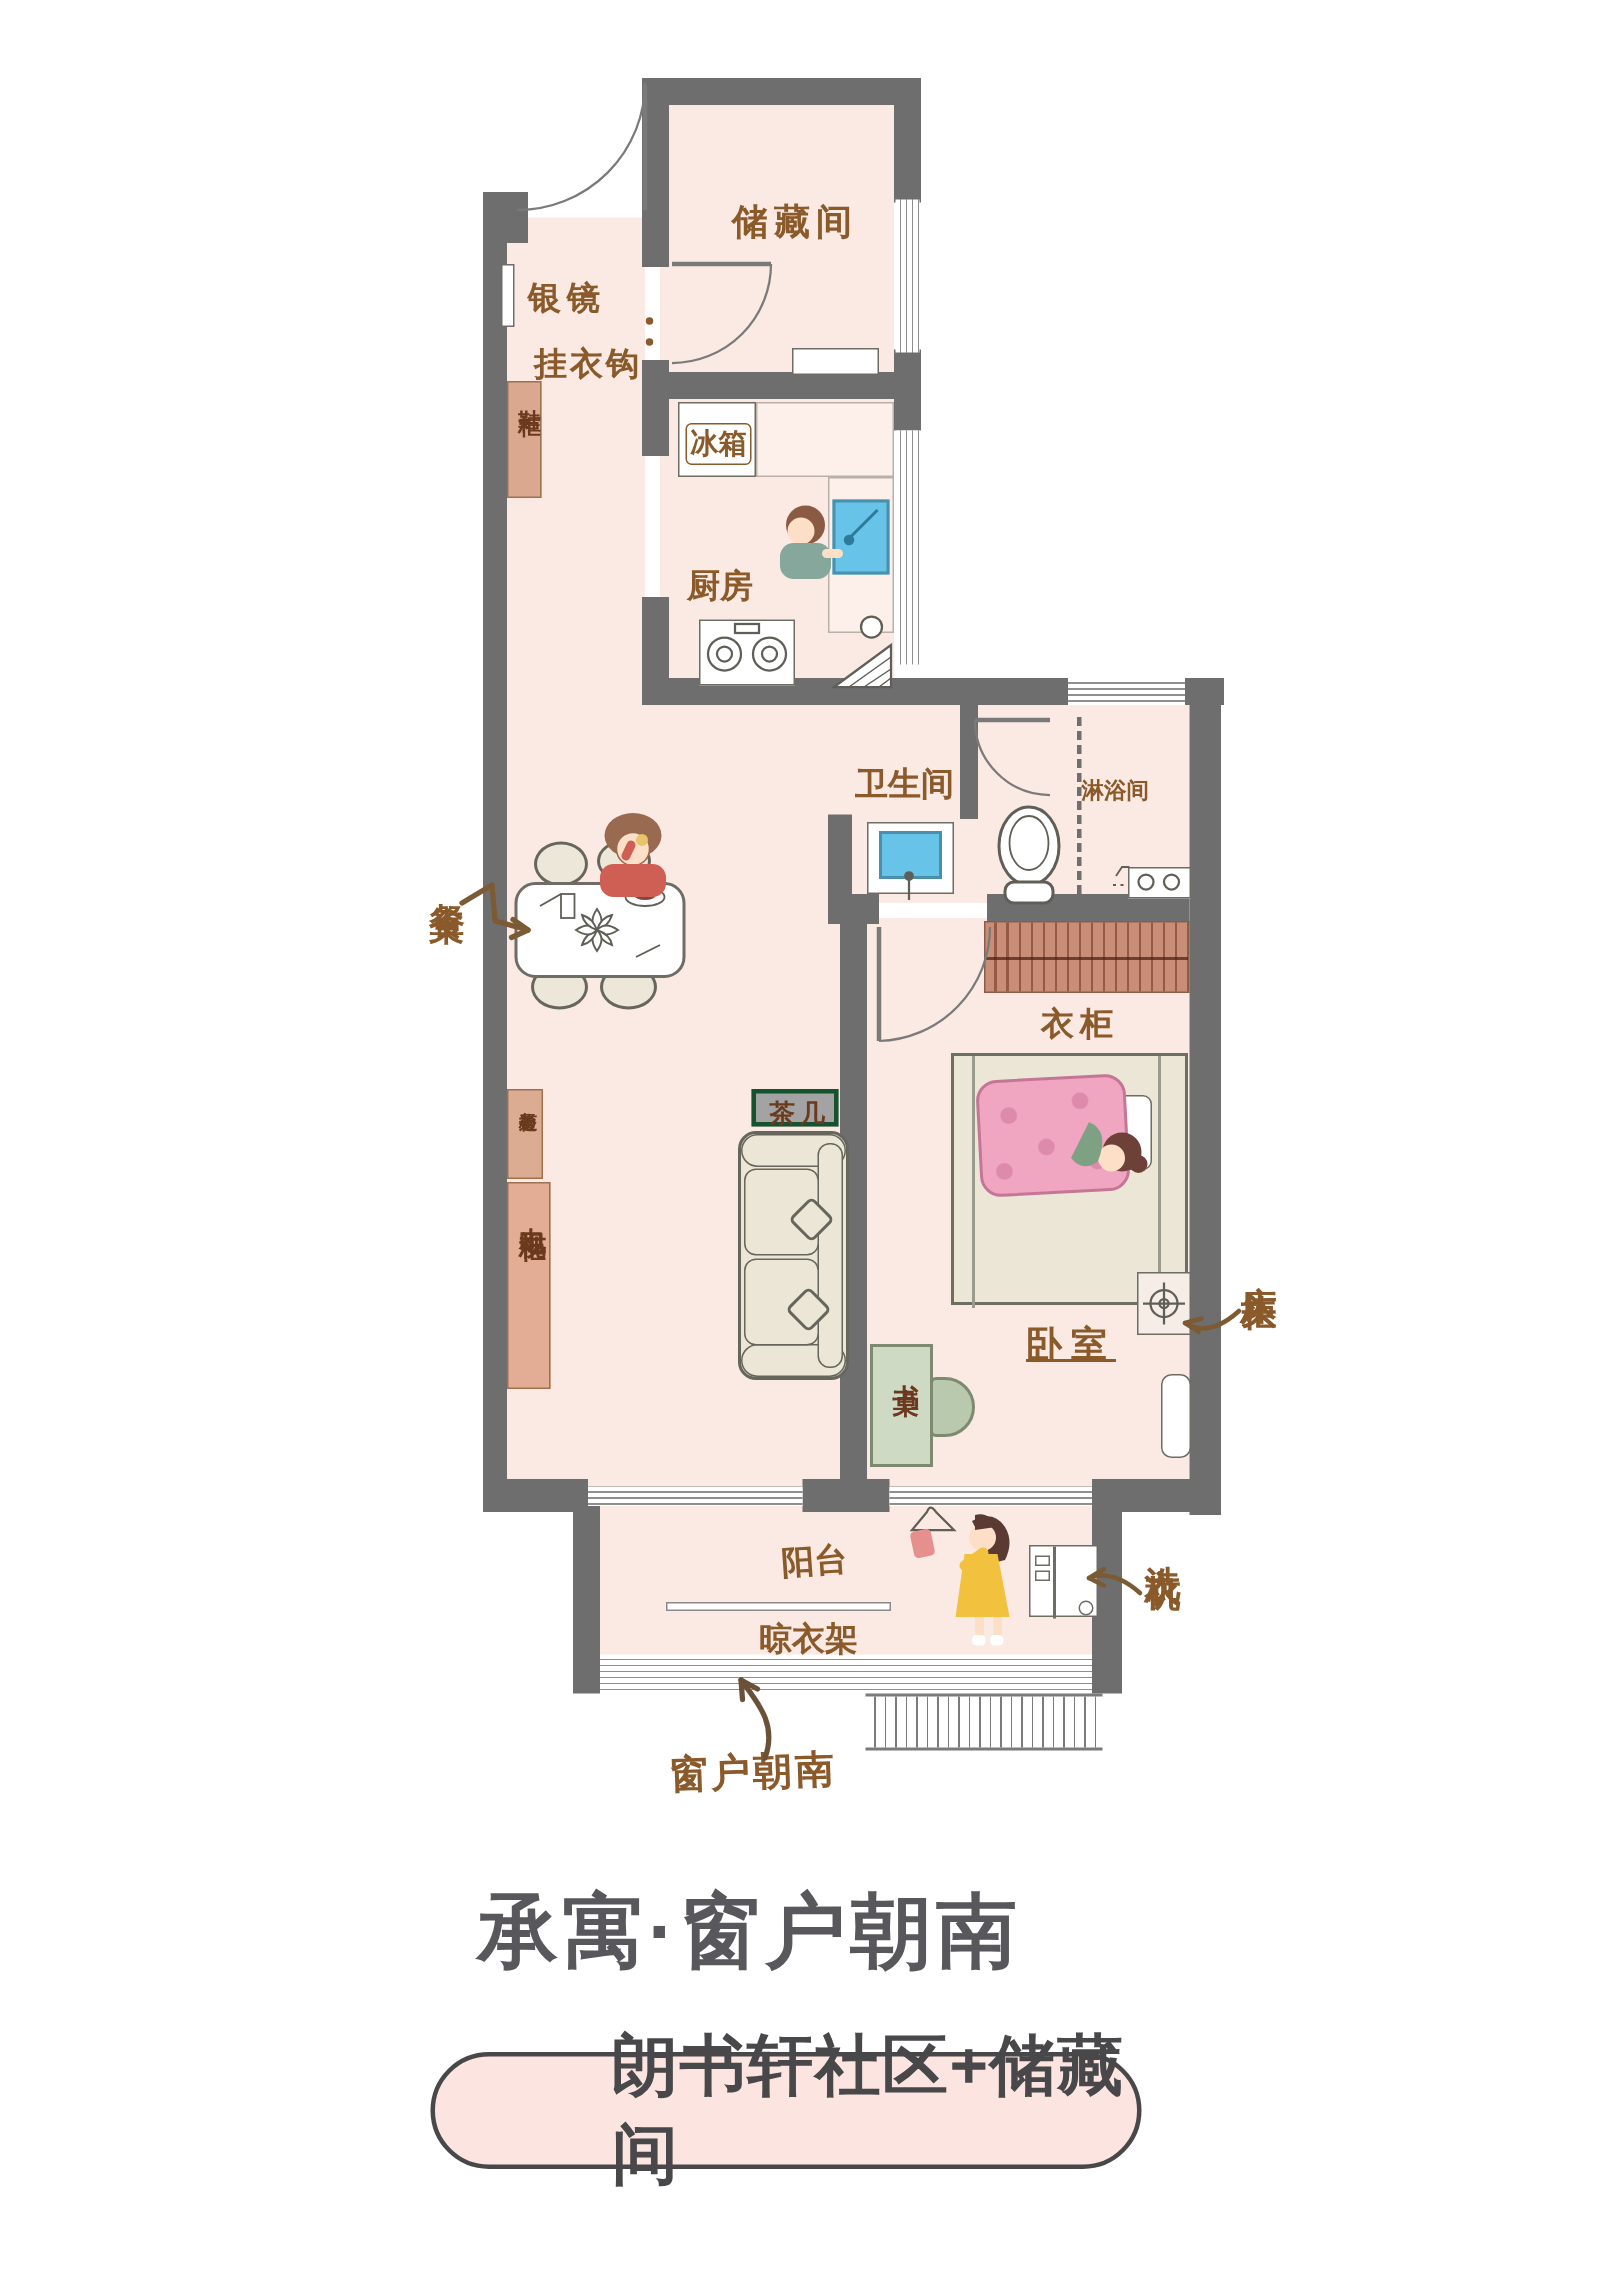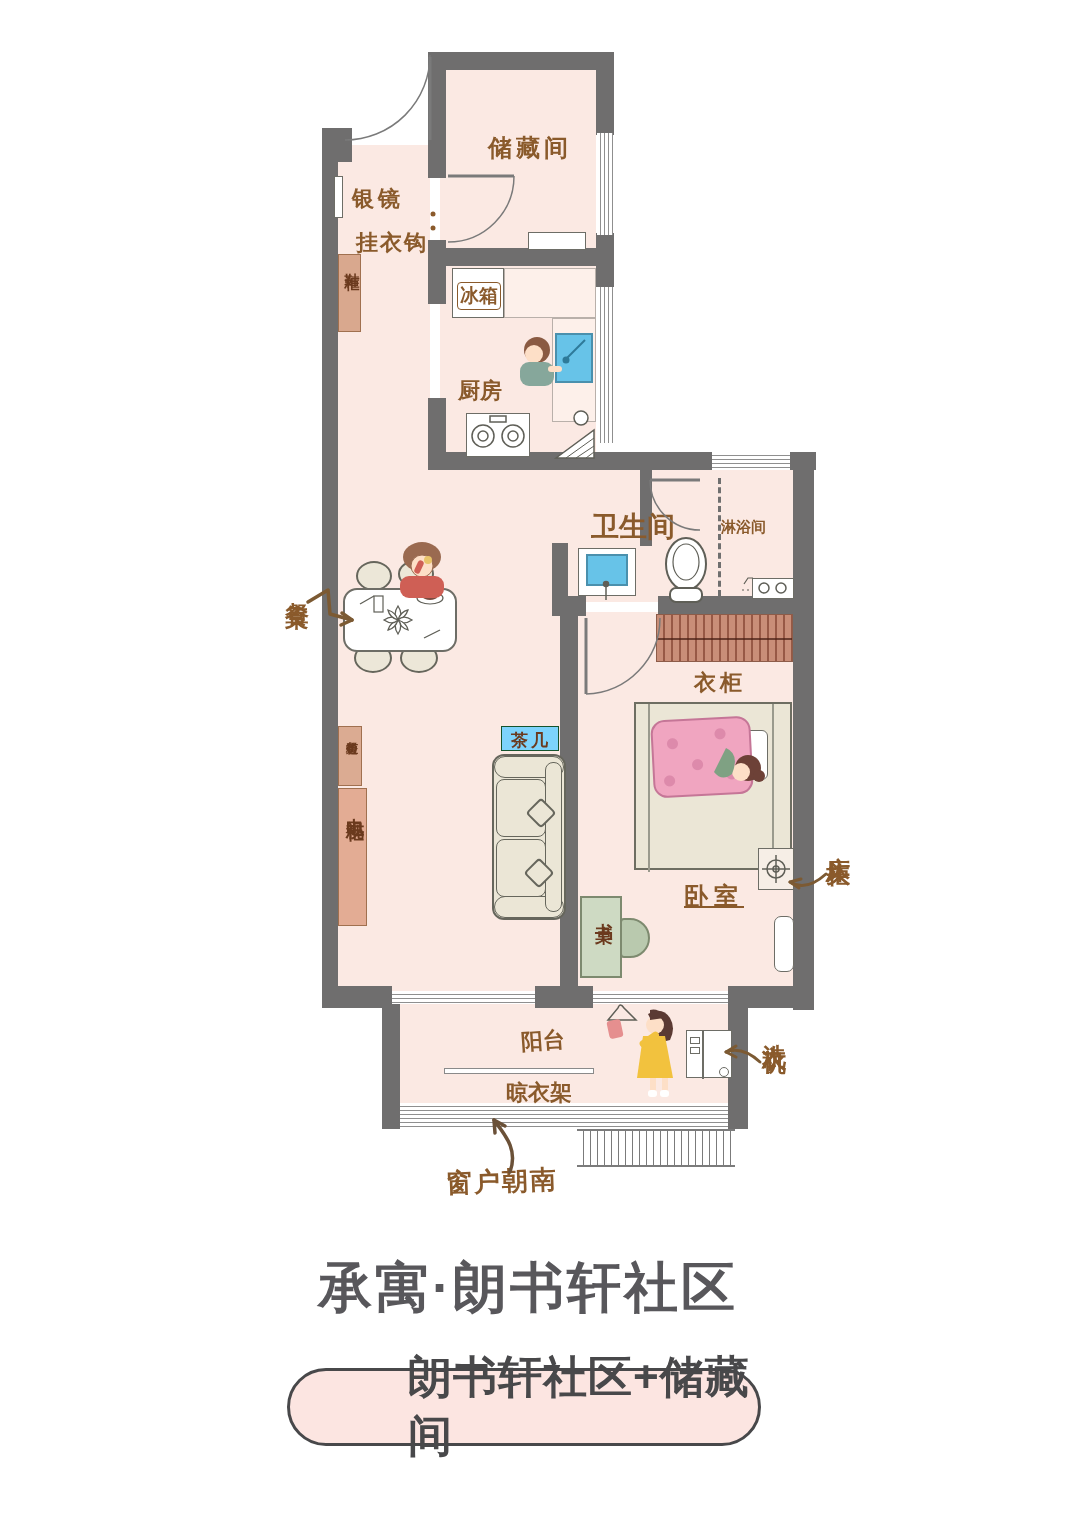--- a/index.html
+++ b/index.html
@@ -100,35 +100,35 @@
   <div class="furn white-box" style="left:452px;top:268px;width:52px;height:50px;border-width:1.5px;"></div>
   <div class="lbl" style="left:457px;top:282px;font-size:19px;border:1.5px solid var(--label_text,#8a5a2b);border-radius:4px;padding:0 2px;">冰箱</div>
   <div class="furn sink" style="left:555px;top:333px;width:38px;height:50px;"></div>
   <div class="furn white-box" style="left:466px;top:413px;width:64px;height:44px;border-width:1.5px;"></div>
   <div class="lbl" style="left:458px;top:376px;font-size:22px;font-family:Liberation Mono, monospace;">厨房</div>
 
   <div class="furn white-box" style="left:578px;top:548px;width:58px;height:48px;border-width:1.5px;"></div>
   <div class="furn sink" style="left:586px;top:554px;width:42px;height:32px;"></div>
   <div class="coil" style="left:718px;top:478px;height:118px;width:0;"></div>
   <div class="furn white-box" style="left:752px;top:578px;width:42px;height:21px;border-width:1.5px;"></div>
-  <div class="lbl" style="left:570px;top:508px;font-size:28px;margin-left:21px;">卫生间</div>
+  <div class="lbl" style="left:570px;top:508px;font-size:22px;">卫生间</div>
   <div class="lbl" style="left:721px;top:518px;font-size:15px;">淋浴间</div>
 
   <div class="chair-e" style="left:356px;top:561px;width:36px;height:30px;"></div>
   <div class="chair-e" style="left:398px;top:560px;width:36px;height:28px;"></div>
   <div class="chair-e" style="left:354px;top:643px;width:38px;height:30px;"></div>
   <div class="chair-e" style="left:400px;top:643px;width:38px;height:30px;"></div>
   <div class="furn white-box" style="left:343px;top:588px;width:114px;height:64px;border-radius:14px;"></div>
   <div class="furn" style="left:338px;top:726px;width:24px;height:60px;background:#dbab92;border:1px solid #a0704f;">
     <div class="lbl lbl-dark vtext" style="left:4px;top:4px;font-size:12px;letter-spacing:1px;">餐边柜</div>
   </div>
   <div class="furn" style="left:338px;top:788px;width:29px;height:138px;background:#e3ac94;border:1px solid #a0704f;">
     <div class="lbl lbl-dark vtext" style="left:4px;top:14px;font-size:18px;">电视柜</div>
   </div>
-  <div class="furn" style="left:501px;top:726px;width:58px;height:25px;background:#7dd3fc;border:1px solid #14532d;">
+  <div class="furn" style="left:501px;top:726px;width:58px;height:25px;background:#a3a3a3;border:3px solid #14532d;">
     <div class="lbl lbl-dark" style="left:9px;top:2px;font-size:17px;letter-spacing:3px;">茶几</div>
   </div>
 
   <div class="abs" style="left:492px;top:754px;width:74px;height:166px;">
     <div class="sofa-part" style="left:0;top:0;width:74px;height:166px;border-radius:12px;"></div>
     <div class="sofa-part seat" style="left:2px;top:2px;width:70px;height:22px;border-radius:11px;"></div>
     <div class="sofa-part seat" style="left:2px;top:142px;width:70px;height:22px;border-radius:11px;"></div>
     <div class="sofa-part seat" style="left:53px;top:8px;width:17px;height:150px;"></div>
     <div class="sofa-part seat" style="left:4px;top:25px;width:50px;height:58px;"></div>
     <div class="sofa-part seat" style="left:4px;top:85px;width:50px;height:58px;"></div>
@@ -310,18 +310,18 @@
     <g stroke="#7c5a33" stroke-width="3" fill="none" stroke-linecap="round" stroke-linejoin="round">
       <path d="M 760 1062 Q 742 1046 726 1052"></path>
       <path d="M 726 1052 l 10 -6 m -10 6 l 10 5"></path>
     </g>
     <g stroke="#6b5138" stroke-width="3.5" fill="none" stroke-linecap="round" stroke-linejoin="round">
       <path d="M 510 1172 C 518 1150 506 1136 494 1120"></path>
       <path d="M 494 1120 l 1 13 m -1 -13 l 11 6"></path>
     </g>
   </svg>
 
-  <div class="title" style="left:318px;top:1252px;">承寓·朗书轩社区</div>
+  <div class="title" style="left:318px;top:1252px;">承寓·窗户朝南</div>
   <div class="pill pill-pink" style="left:287px;top:1368px;width:474px;height:78px;">
     <div class="pill-text" style="padding-left:118px;font-size:44px;letter-spacing:1px;">朗书轩社区+储藏间</div>
   </div>
 
 </div>
 
 </body></html>

